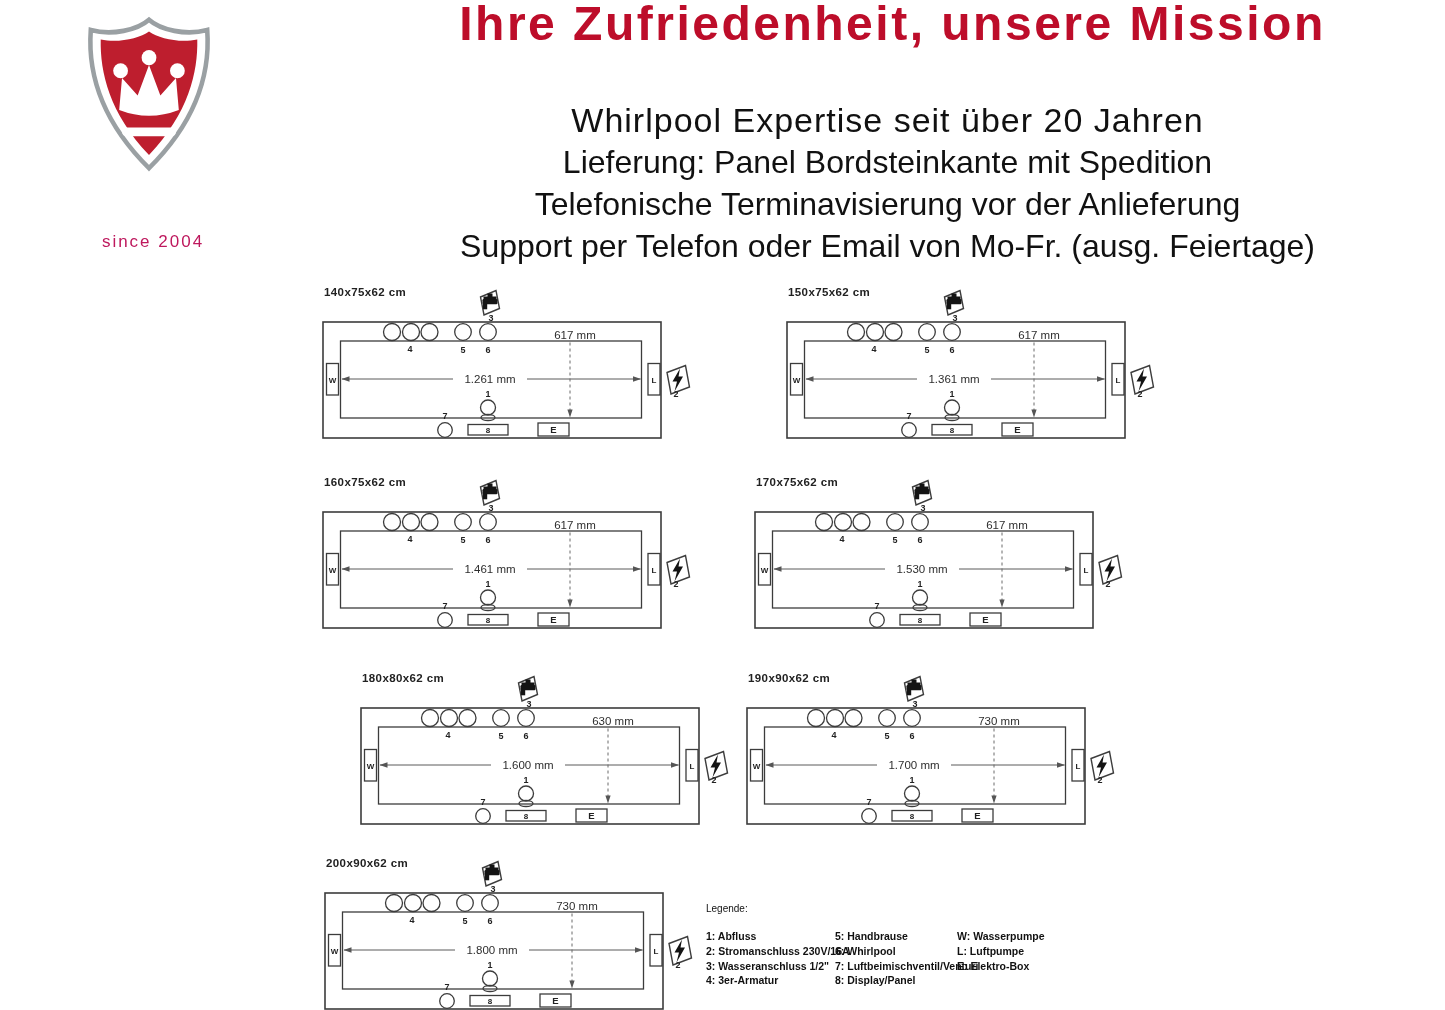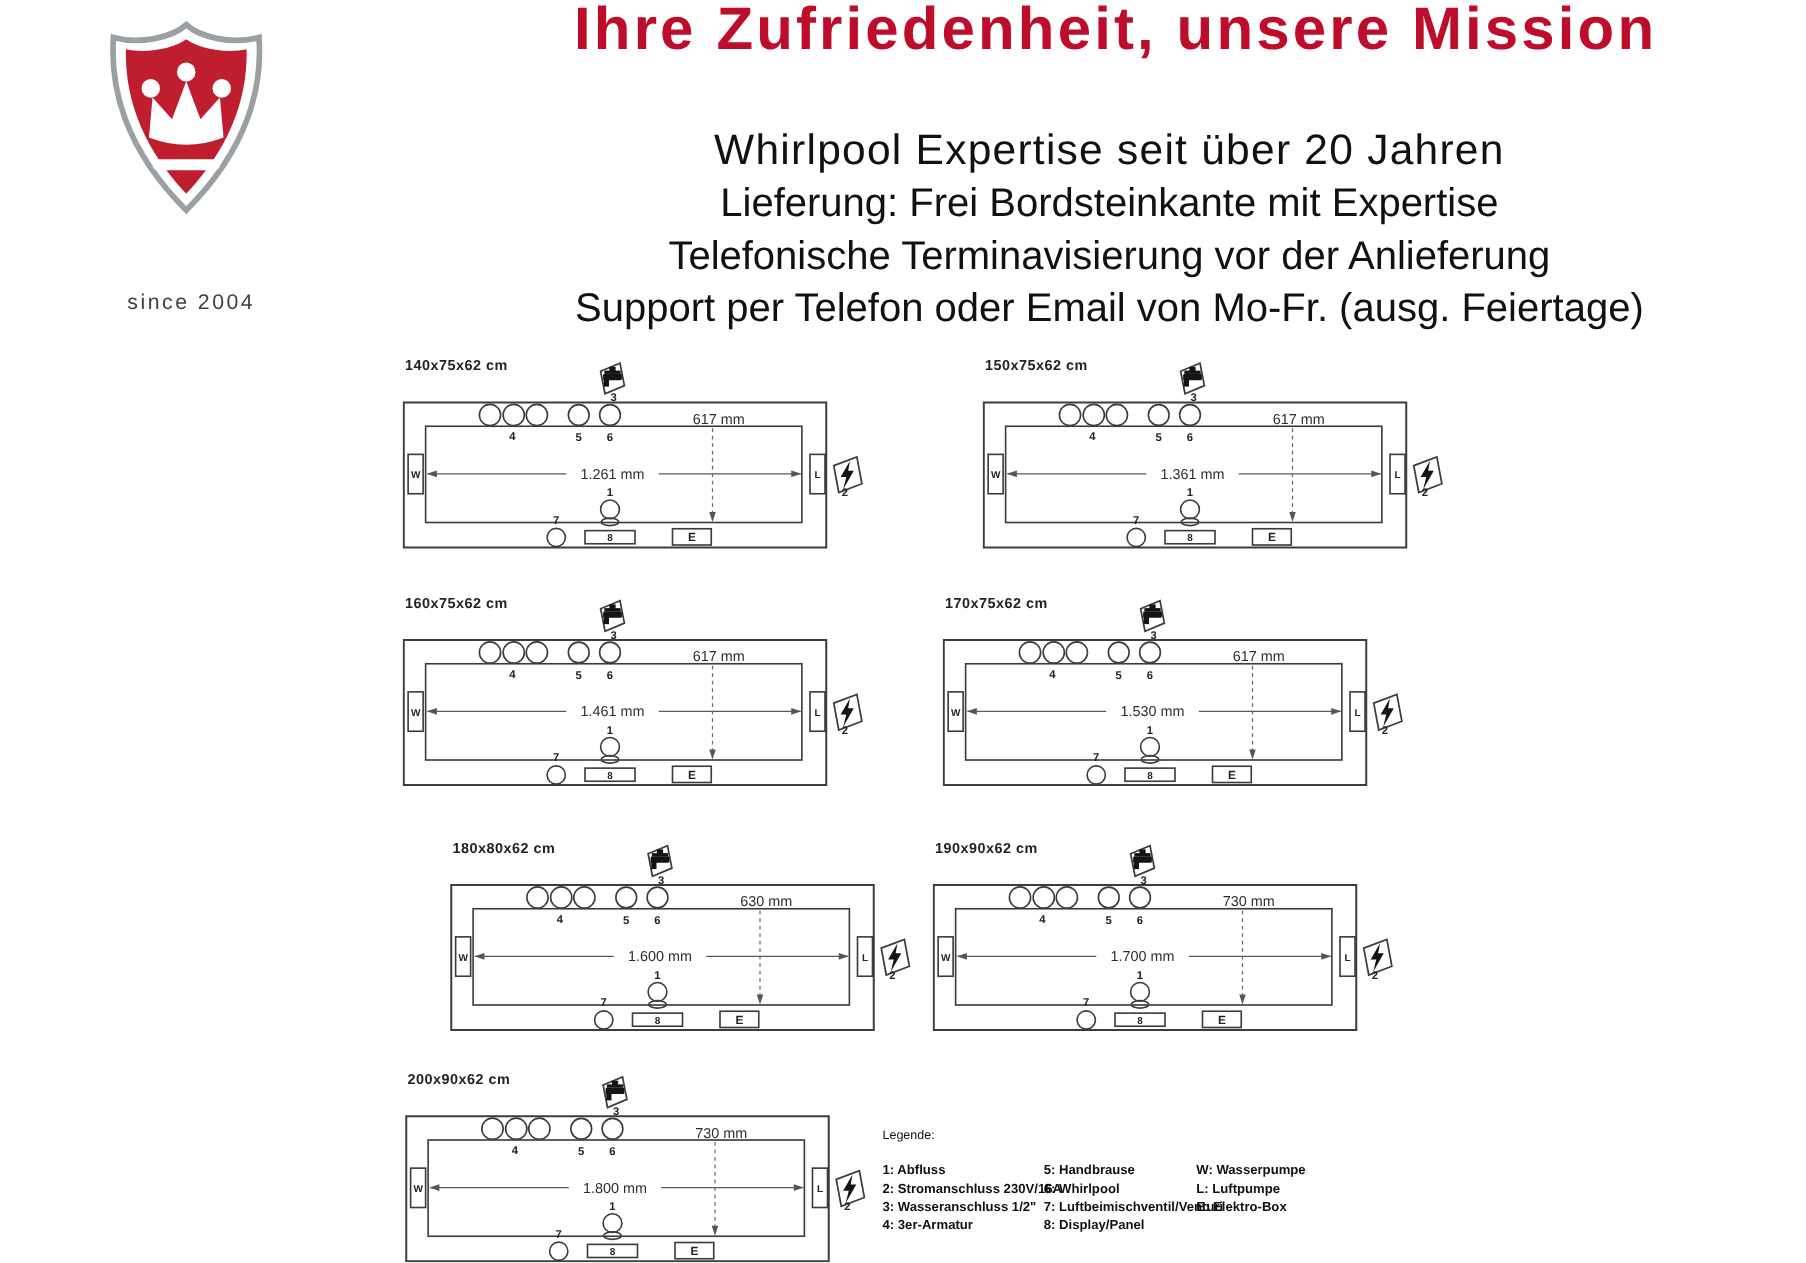--- a/index.html
+++ b/index.html
@@ -7,21 +7,21 @@
         font-family:"Liberation Sans",sans-serif;color:#1a1a1a;}
 
   
   .logo{position:absolute;left:0;top:0;width:330px;height:270px;}
   .shield{position:absolute;left:78px;top:14px;}
   .brand{position:absolute;left:6px;top:168px;width:320px;font-size:55px;font-weight:700;
          letter-spacing:1px;white-space:nowrap;}
   .brand .supply{color:#8c9295;}
   .brand .two4{color:#be1c2e;}
   .tagline{position:absolute;left:78px;top:232px;width:150px;text-align:center;
-           font-size:17px;letter-spacing:2px;color:#404040;}
+           font-size:17px;letter-spacing:2px;color:#be185d;}
 
   
   .headline{position:absolute;left:340px;top:-4px;width:1105px;text-align:center;
             font-size:48px;font-weight:800;letter-spacing:2.5px;color:#bd0d2a;white-space:nowrap;}
   .intro{position:absolute;left:330px;top:99px;width:1115px;text-align:center;
          font-size:32px;line-height:42px;color:#111;white-space:nowrap;}
   .intro .b{font-weight:400;font-size:34px;letter-spacing:1px;}
 
   
   .diagram{position:absolute;width:372px;height:162px;}
@@ -69,21 +69,21 @@
         <circle cx="70" cy="39" r="5.2"></circle>
         <rect x="31" y="78" width="38" height="6" rx="3"></rect>
       </g>
     </svg>
     <div class="tagline">since 2004</div>
   </div>
 
   <div class="headline">Ihre Zufriedenheit, unsere Mission</div>
   <div class="intro">
     <div class="b">Whirlpool Expertise seit über 20 Jahren</div>
-    <div>Lieferung: Frei Bordsteinkante mit Expertise</div>
+    <div>Lieferung: Panel Bordsteinkante mit Spedition</div>
     <div>Telefonische Terminavisierung vor der Anlieferung</div>
     <div>Support per Telefon oder Email von Mo-Fr. (ausg. Feiertage)</div>
   </div>
 
   <div class="diagram d0">
   <svg width="372" height="162" viewBox="0 0 372 162">
     <text class="t-title" x="2" y="11">140x75x62 cm</text>
 
     <g>
       <polygon points="158.5,12 174,5.5 177.5,23.5 162,30" fill="none" stroke="#3d3d3d" stroke-width="1.4"></polygon>

